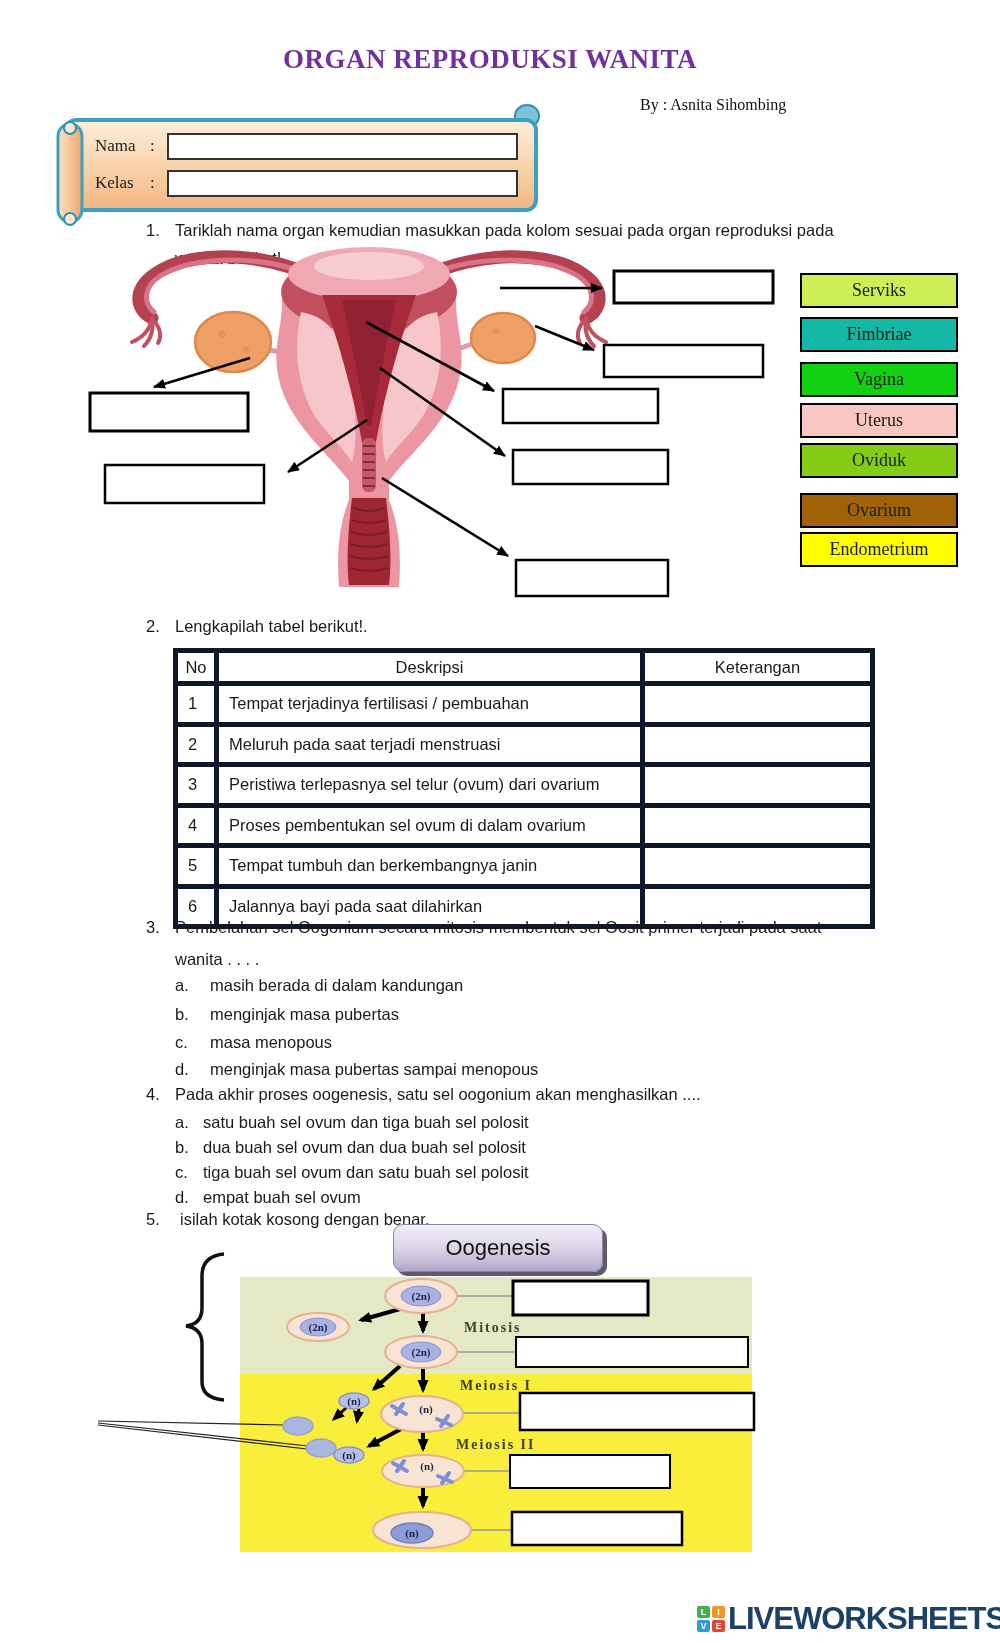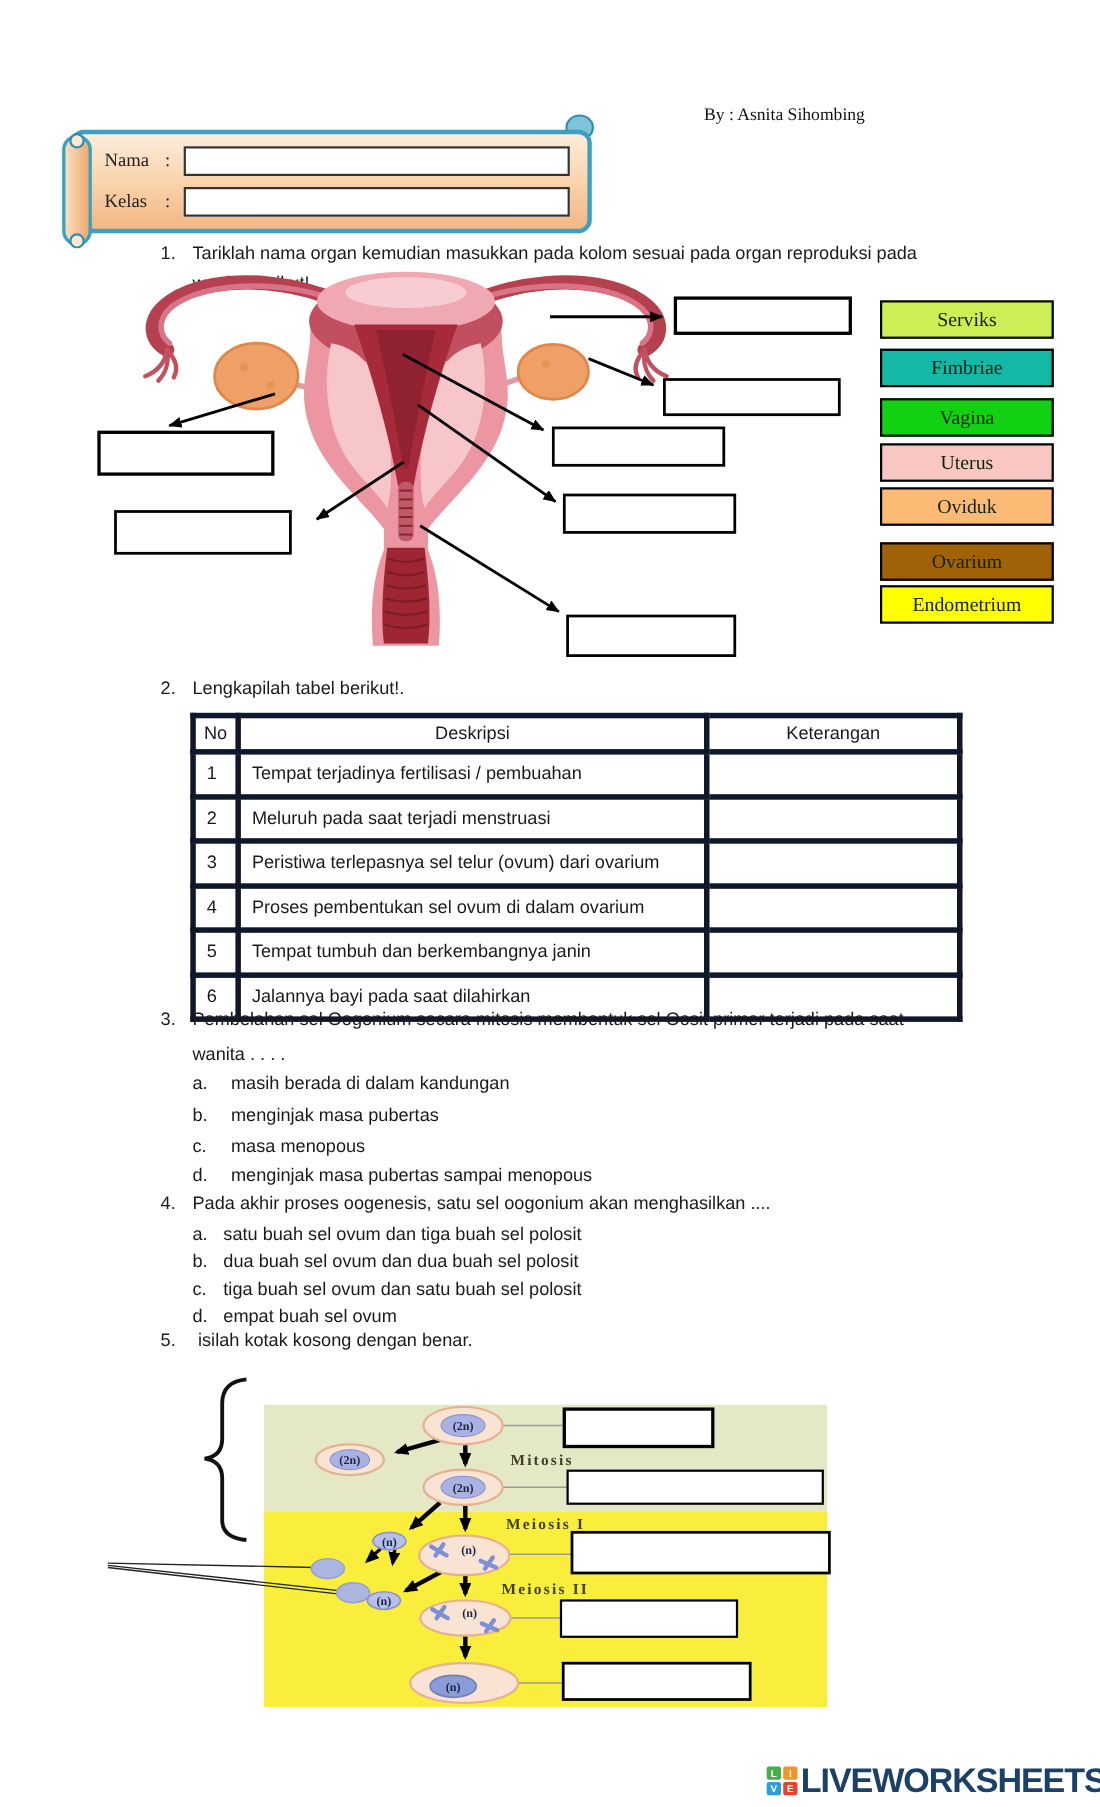--- a/index.html
+++ b/index.html
@@ -36,20 +36,21 @@
   svg text{font-family:"Liberation Serif",serif;}
   .stage-label{font-size:14px;font-weight:bold;letter-spacing:2px;fill:#3f3f2c;}
   .cell-label{font-size:11px;font-weight:bold;fill:#1c2445;}
   .lblbox{fill:#ffffff;stroke:#000000;}
 </style>
 </head>
 <body>
 
 <div class="page">
 
+  <div class="abs title" style="color: rgb(112, 48, 160);">ORGAN REPRODUKSI WANITA</div>
   <div class="abs byline">By : Asnita Sihombing</div>
 
   <svg class="abs" style="left:50px;top:96px;" width="510" height="130" viewBox="50 96 510 130">
     <defs>
       <linearGradient id="peach" x1="0" y1="0" x2="0" y2="1">
         <stop offset="0" stop-color="#fdeedd"></stop>
           <stop offset="0.5" stop-color="#f9d4ad"></stop>
           <stop offset="1" stop-color="#f2b583"></stop>
       </linearGradient>
       <linearGradient id="peach2" x1="0" y1="0" x2="1" y2="0">
@@ -156,21 +157,21 @@
     <rect class="lblbox" x="513" y="450" width="155" height="34" stroke-width="2.5"></rect>
     <rect class="lblbox" x="516" y="560" width="152" height="36" stroke-width="2.5"></rect>
     <rect class="lblbox" x="90" y="393" width="158" height="38" stroke-width="3"></rect>
     <rect class="lblbox" x="105" y="465" width="159" height="38" stroke-width="2.5"></rect>
   </svg>
 
   <div class="optbtn" style="top: 273px; background-color: rgb(205, 238, 85);">Serviks</div>
   <div class="optbtn" style="top: 317px; background-color: #14b8a6;">Fimbriae</div>
   <div class="optbtn" style="top: 362px; background-color: rgb(18, 209, 18);">Vagina</div>
   <div class="optbtn" style="top: 403px; background-color: rgb(248, 199, 196);">Uterus</div>
-  <div class="optbtn" style="top: 443px; background-color: #fdba74;">Oviduk</div>
+  <div class="optbtn" style="top: 443px; background-color: #84cc16;">Oviduk</div>
   <div class="optbtn" style="top: 493px; background-color: #a16207;">Ovarium</div>
   <div class="optbtn" style="top: 532px; background-color: rgb(255, 255, 0);">Endometrium</div>
 
   <div class="abs qnum" style="left:146px;top:617px;">2.</div>
   <div class="abs qtext" style="left:175px;top:617px;">Lengkapilah tabel berikut!.</div>
   <table class="wtable">
     <colgroup>
         <col style="width:41px">
         <col style="width:426px">
         <col style="width:230px">
@@ -233,20 +234,23 @@
   <div class="abs qtext" style="left:175px;top:1138px;">b.</div>
   <div class="abs qtext" style="left:203px;top:1138px;">dua buah sel ovum dan dua buah sel polosit</div>
   <div class="abs qtext" style="left:175px;top:1163px;">c.</div>
   <div class="abs qtext" style="left:203px;top:1163px;">tiga buah sel ovum dan satu buah sel polosit</div>
   <div class="abs qtext" style="left:175px;top:1188px;">d.</div>
   <div class="abs qtext" style="left:203px;top:1188px;">empat buah sel ovum</div>
 
   <div class="abs qnum" style="left:146px;top:1210px;">5.</div>
   <div class="abs qtext" style="left:180px;top:1210px;">isilah kotak kosong dengan benar.</div>
 
+  <div class="abs oog-btn">
+    <span>Oogenesis</span>
+  </div>
 
   <svg class="abs" style="left:80px;top:1250px;" width="690" height="310" viewBox="80 1250 690 310">
     <defs>
       <marker id="ah2" markerUnits="userSpaceOnUse" markerWidth="15" markerHeight="13" refX="10" refY="5.5" orient="auto">
         <path d="M0,0 L13,5.5 L0,11 z" fill="#000"></path>
       </marker>
     </defs>
     <rect x="240" y="1277" width="512" height="97" fill="#e4e8c4"></rect>
     <rect x="240" y="1374" width="512" height="178" fill="#f8ee3b"></rect>
 

